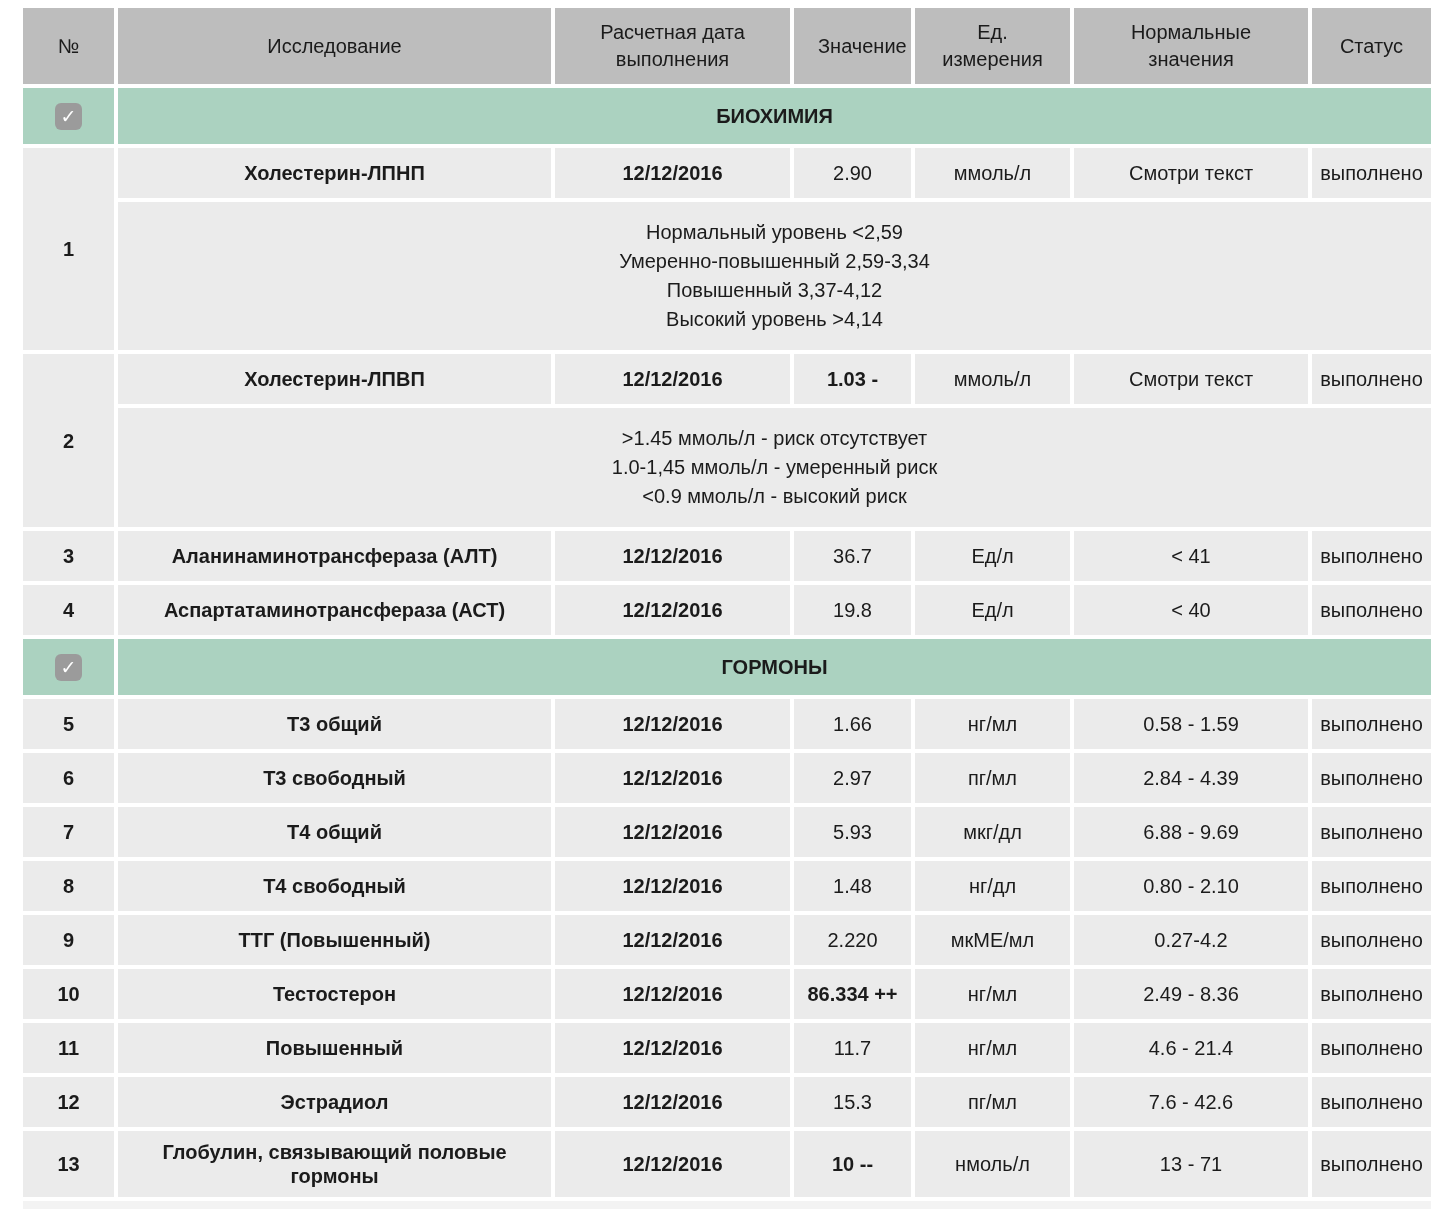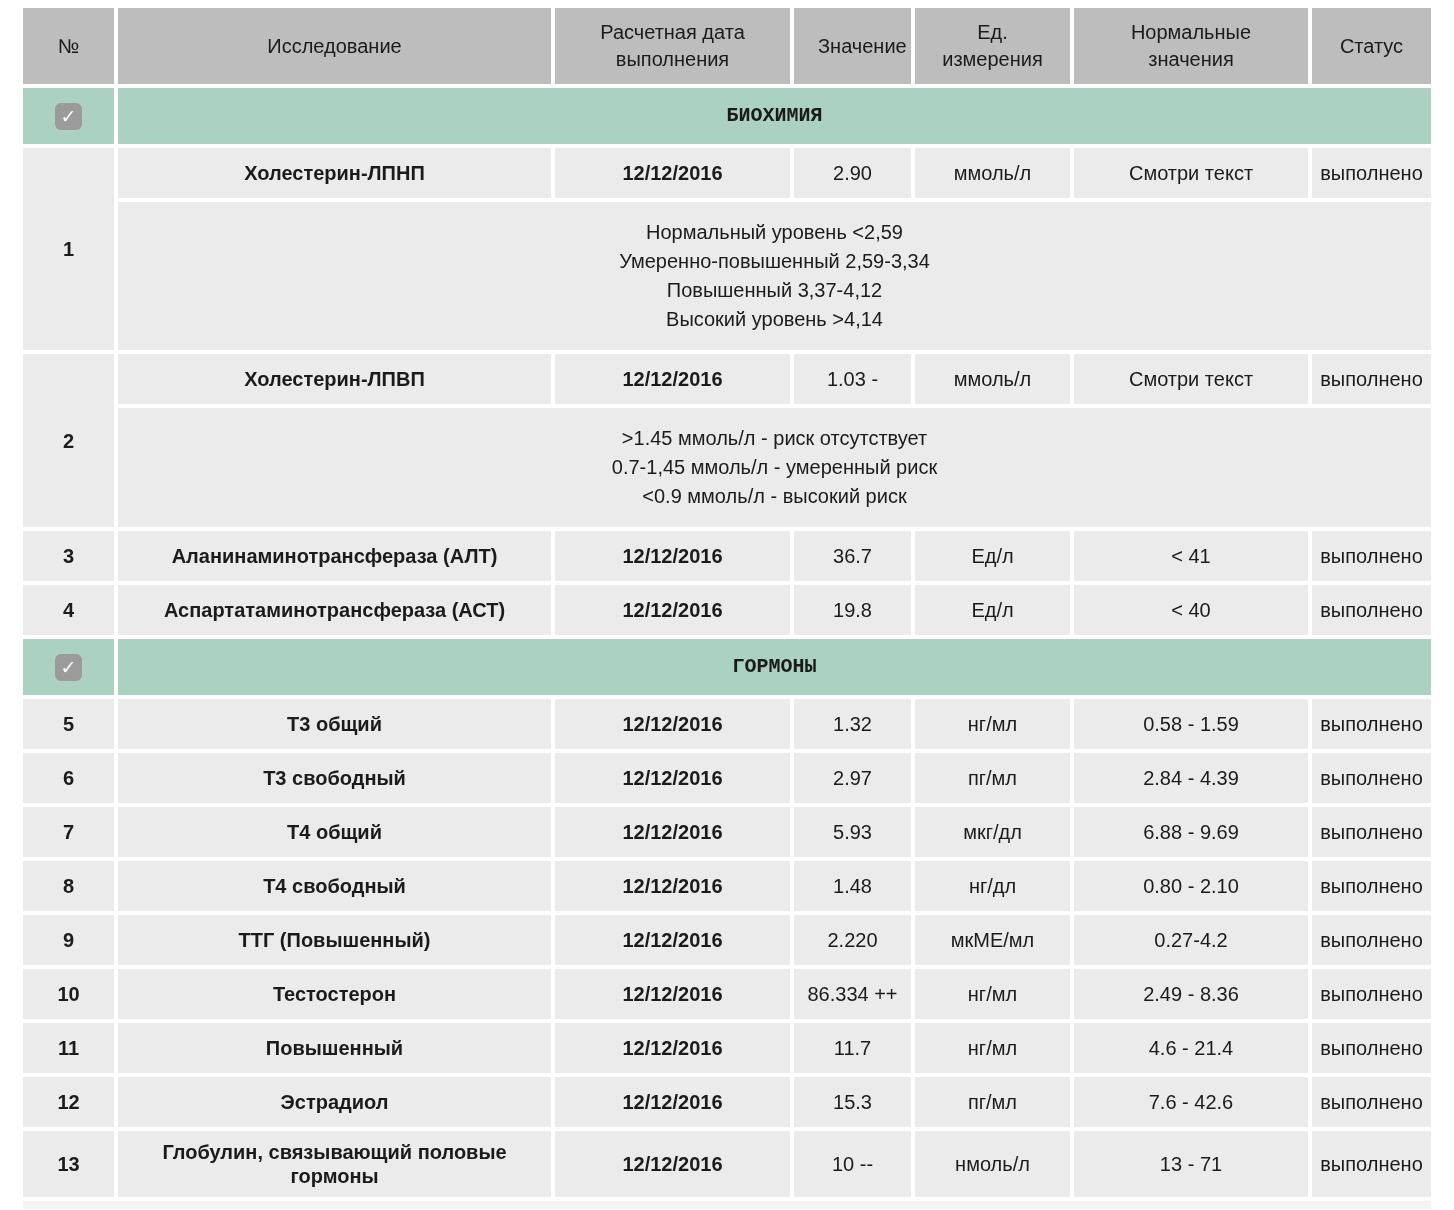--- a/index.html
+++ b/index.html
@@ -38,24 +38,24 @@
     height: 76px;
     padding: 0 24px;
     line-height: 27px;
   }
   td { height: 50px; line-height: 24px; }
 
   tr.section td {
     background: var(--section-bg, #abd2c0);
     height: 56px;
   }
-  td.sectitle { font-weight: bold; font-family: Liberation Mono, monospace; }
+  td.sectitle { font-weight: bold; }
 
   td.num, td.name, td.date { font-weight: bold; text-align: center; }
-  td.b { font-weight: normal; }
+  td.b { font-weight: bold; }
   td.note {
     height: auto;
     padding: 16px 0;
     line-height: 29px;
     font-weight: normal;
     margin-top: 16px;
   }
   tr.tall td { height: 66px; }
 
   .checkbox {
@@ -139,21 +139,21 @@
     <td class="name">Холестерин-ЛПВП</td>
     <td class="date">12/12/2016</td>
     <td class="b">1.03 -</td>
     <td>ммоль/л</td>
     <td>Смотри текст</td>
     <td>выполнено</td>
   </tr>
   <tr>
     <td class="note" colspan="6">
       <div>&gt;1.45 ммоль/л - риск отсутствует</div>
-      <div>0.7-1,45 ммоль/л - умеренный риск</div>
+      <div>1.0-1,45 ммоль/л - умеренный риск</div>
       <div>&lt;0.9 ммоль/л - высокий риск</div>
     </td>
   </tr>
 
   <tr>
     <td class="num">3</td>
     <td class="name">Аланинаминотрансфераза (АЛТ)</td>
     <td class="date">12/12/2016</td>
     <td>36.7</td>
     <td>Ед/л</td>
@@ -176,21 +176,21 @@
             <span class="check">✓</span>
           </span>
     </td>
     <td class="sectitle" colspan="6">ГОРМОНЫ</td>
   </tr>
 
   <tr>
     <td class="num">5</td>
     <td class="name">Т3 общий</td>
     <td class="date">12/12/2016</td>
-    <td>1.32</td>
+    <td>1.66</td>
     <td>нг/мл</td>
     <td>0.58 - 1.59</td>
     <td>выполнено</td>
   </tr>
   <tr>
     <td class="num">6</td>
     <td class="name">Т3 свободный</td>
     <td class="date">12/12/2016</td>
     <td>2.97</td>
     <td>пг/мл</td>

